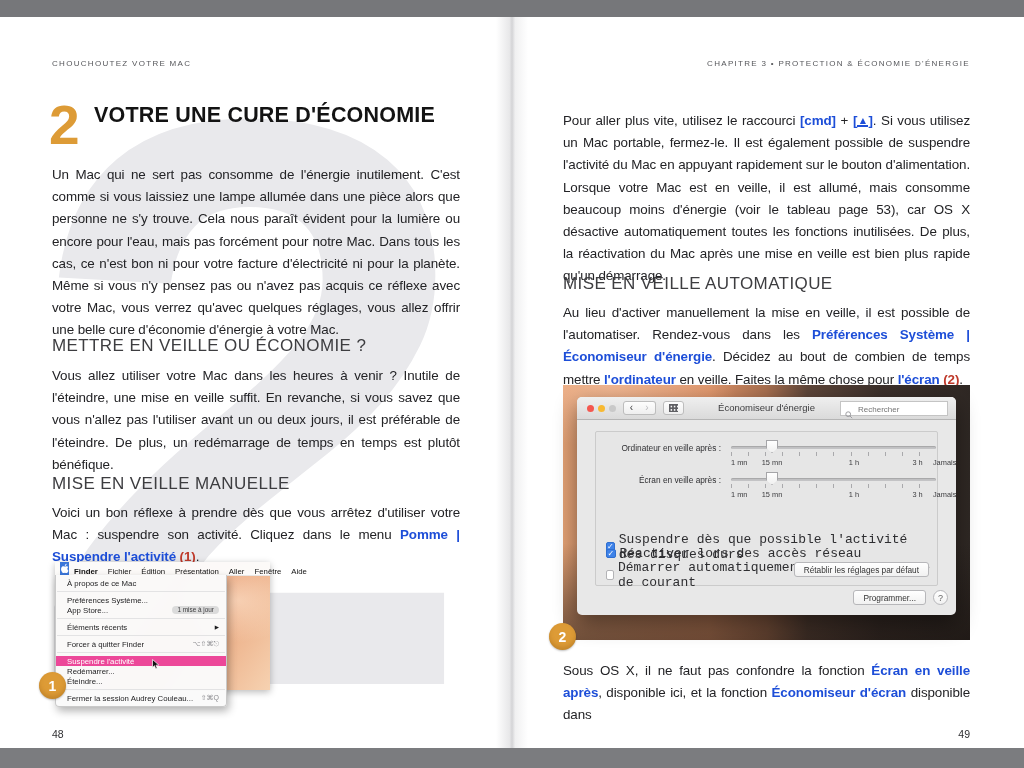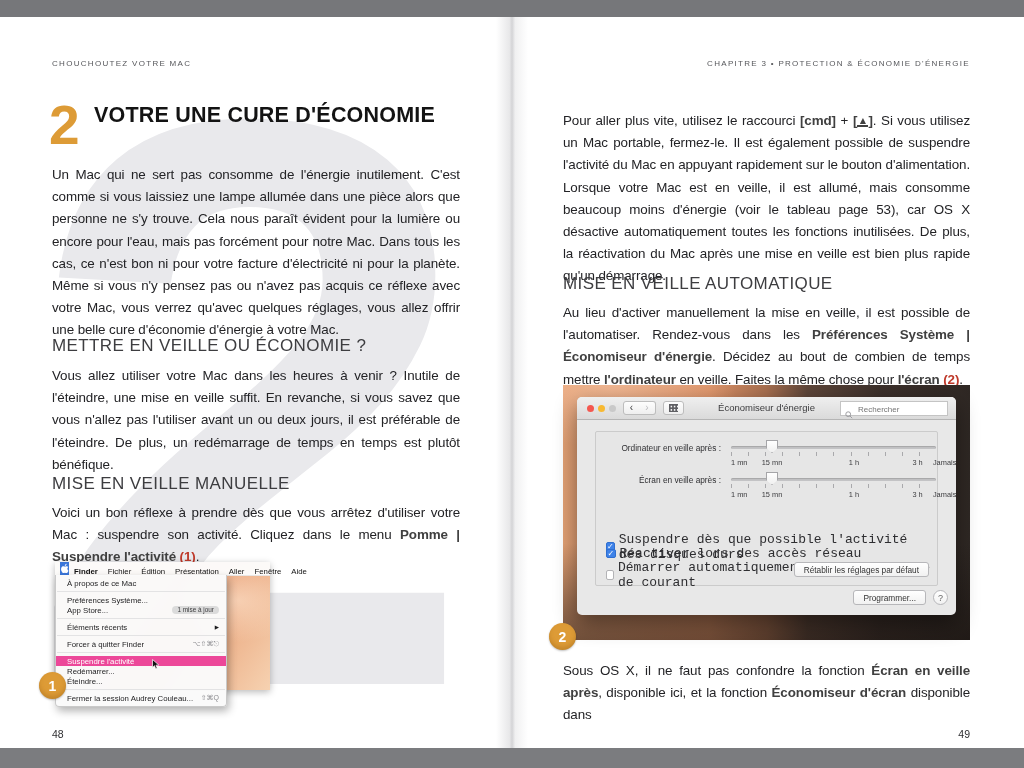--- a/index.html
+++ b/index.html
@@ -30,21 +30,21 @@
   #chapter-num{position:absolute;left:49px;top:83px;font-size:55px;line-height:50px;font-weight:800;z-index:2;}
   .title-line{position:absolute;left:94px;font-size:21.5px;line-height:21px;font-weight:800;color:#131313;letter-spacing:.2px;z-index:2;}
   #title-l1{top:88px;}
   #title-l2{top:109px;}
 
   .body-text{
     position:absolute;width:408px;font-size:13.4px;line-height:22.2px;color:#232326;
     text-align:justify;letter-spacing:-.1px;z-index:2;
   }
   .sec-title{position:absolute;font-size:17px;font-weight:400;color:#3D3D40;letter-spacing:.4px;z-index:2;}
-  b,.bseg{font-weight:700;color:#404040;}
+  b,.bseg{font-weight:700;color:#1d4ed8;}
   .eject{display:inline-block;border-bottom:2px solid currentColor;line-height:.72;font-size:.78em;transform:translateY(-1px);padding:0 .5px;}
 
   #lp-intro{left:52px;top:147px;height:188px;}
   #lp-s1-title{left:52px;top:319px;}
   #lp-s1-body{left:52px;top:348px;height:96px;}
   #lp-s2-title{left:52px;top:457px;}
   #lp-s2-body{left:52px;top:485px;height:74px;}
 
   .pagenum{position:absolute;top:711px;font-size:10.5px;color:#2E2E31;z-index:2;}
   #lp-num{left:52px;}

